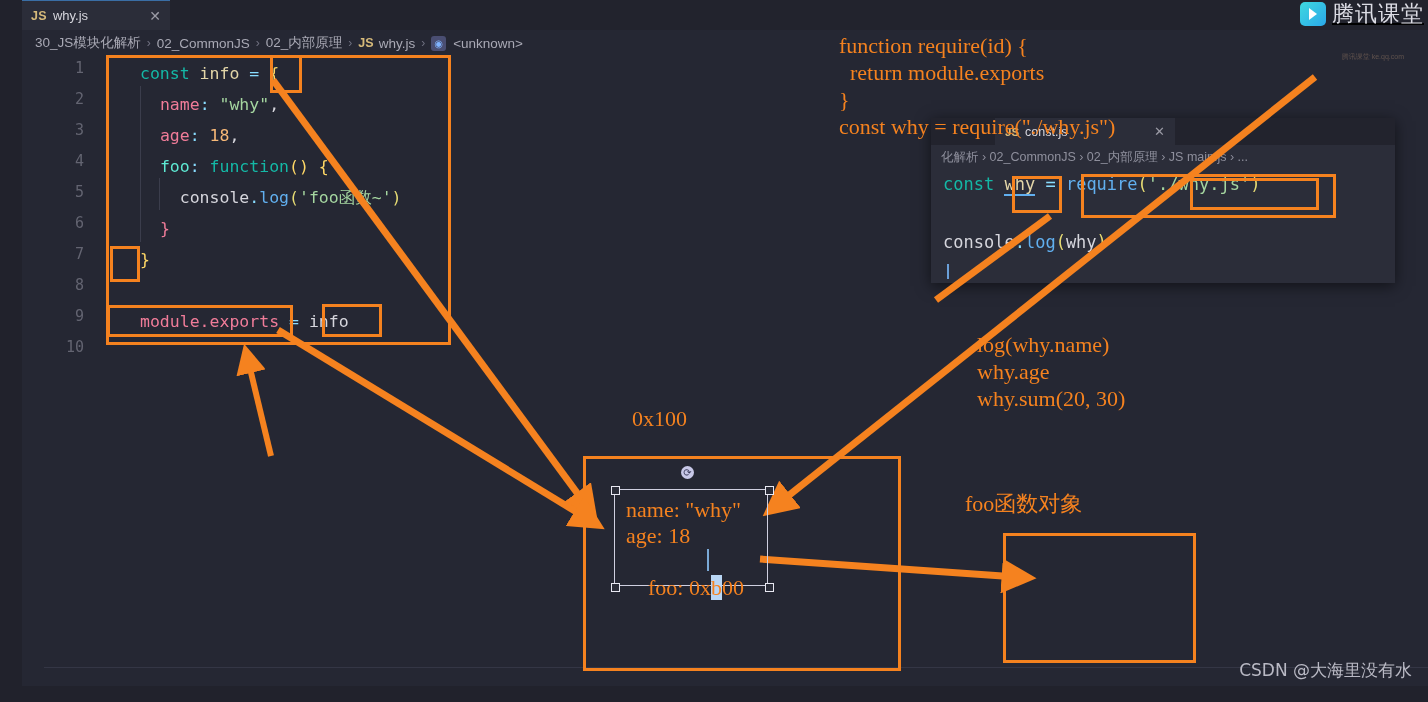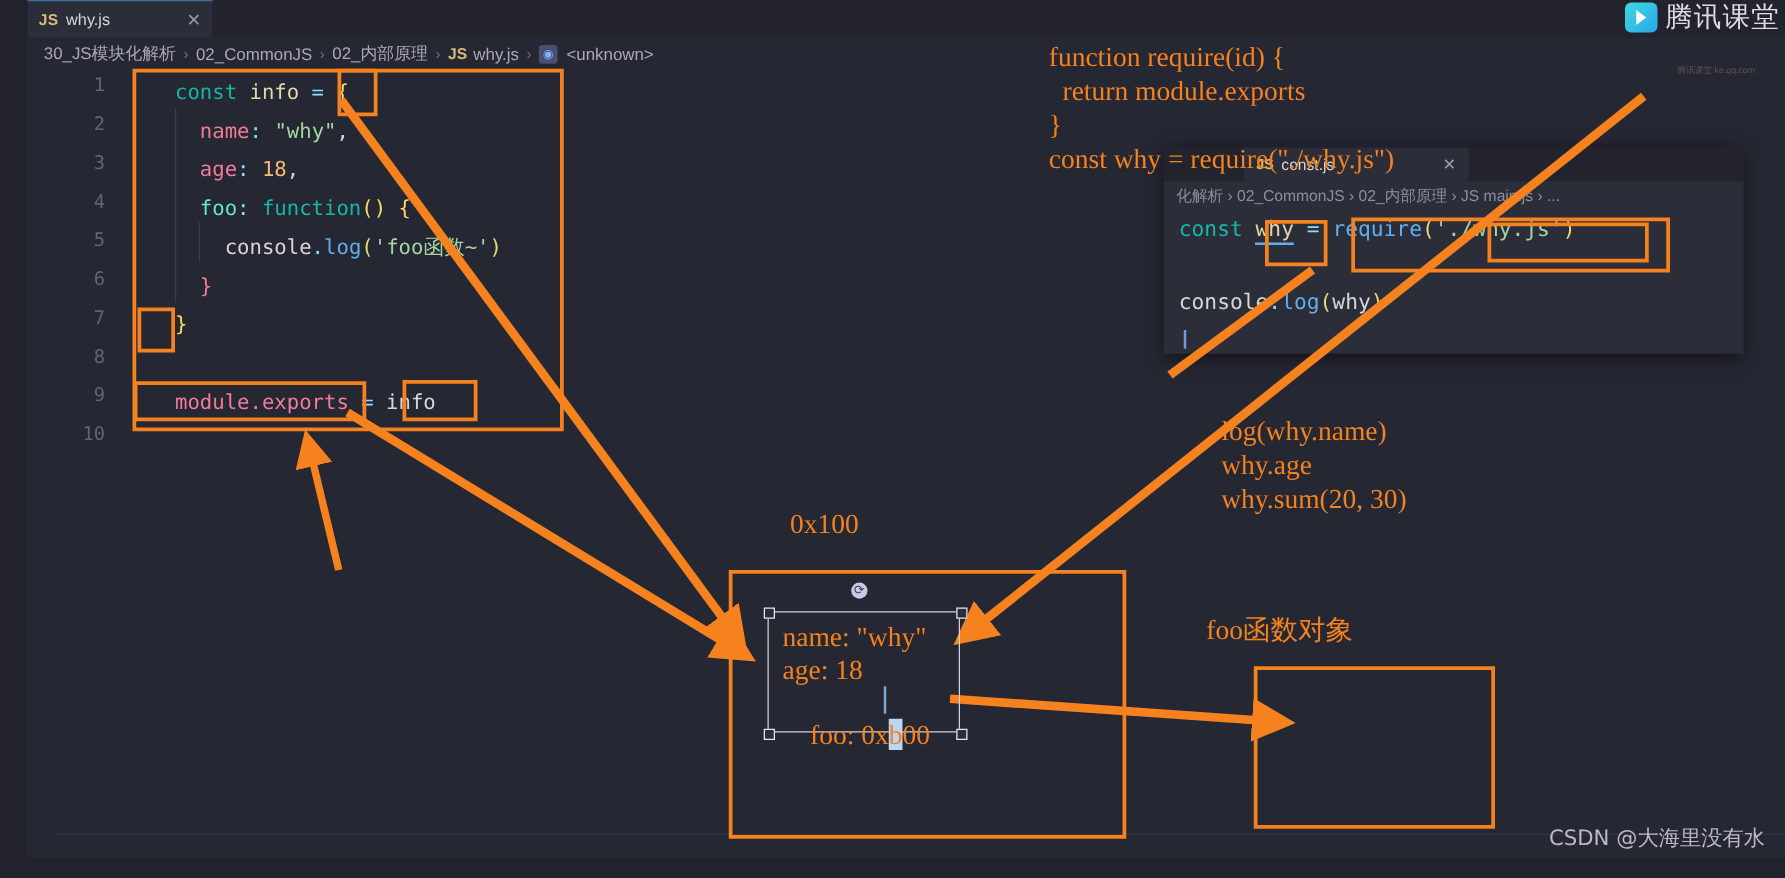--- a/index.html
+++ b/index.html
@@ -79,21 +79,21 @@
   .handle{position:absolute;width:7px;height:7px;background:#2b2d39;border:1px solid #e8e8f2;}
   .rot{position:absolute;width:13px;height:13px;border-radius:50%;
        background:#c8c8e8;color:#3a3a5a;font-size:10px;line-height:13px;text-align:center;}
   .seltext{position:absolute;color:#f5821f;font-family:"Liberation Serif",serif;
            font-size:22px;line-height:26px;white-space:pre;}
   .hl{background:#b9d6f5;color:#f5821f;}
   .textcaret{position:absolute;width:2px;height:22px;background:#7aa9d6;}
 
   
   .wm-tencent{position:absolute;right:0;top:0;height:28px;display:flex;align-items:center;
-              gap:6px;padding-right:4px;}
+              gap:6px;padding-right:4px;text-decoration:underline;}
   .wm-tencent .logo{width:26px;height:24px;border-radius:5px;
     background:linear-gradient(135deg,#3fd9e0,#2aa7e8);position:relative;}
   .wm-tencent .logo:after{content:"";position:absolute;left:9px;top:6px;
     border-left:8px solid #fff;border-top:6px solid transparent;border-bottom:6px solid transparent;}
   .wm-tencent .txt{color:#dcdce4;font-size:22px;letter-spacing:1px;
     font-family:"DejaVu Sans",sans-serif;}
   .wm-sub{position:absolute;right:24px;top:52px;color:#6b5a52;font-size:7px;
           line-height:9px;text-align:left;opacity:.85;}
   .wm-csdn{position:absolute;right:16px;bottom:20px;color:#b9b9c4;font-size:17px;
            font-family:"DejaVu Sans",sans-serif;}

